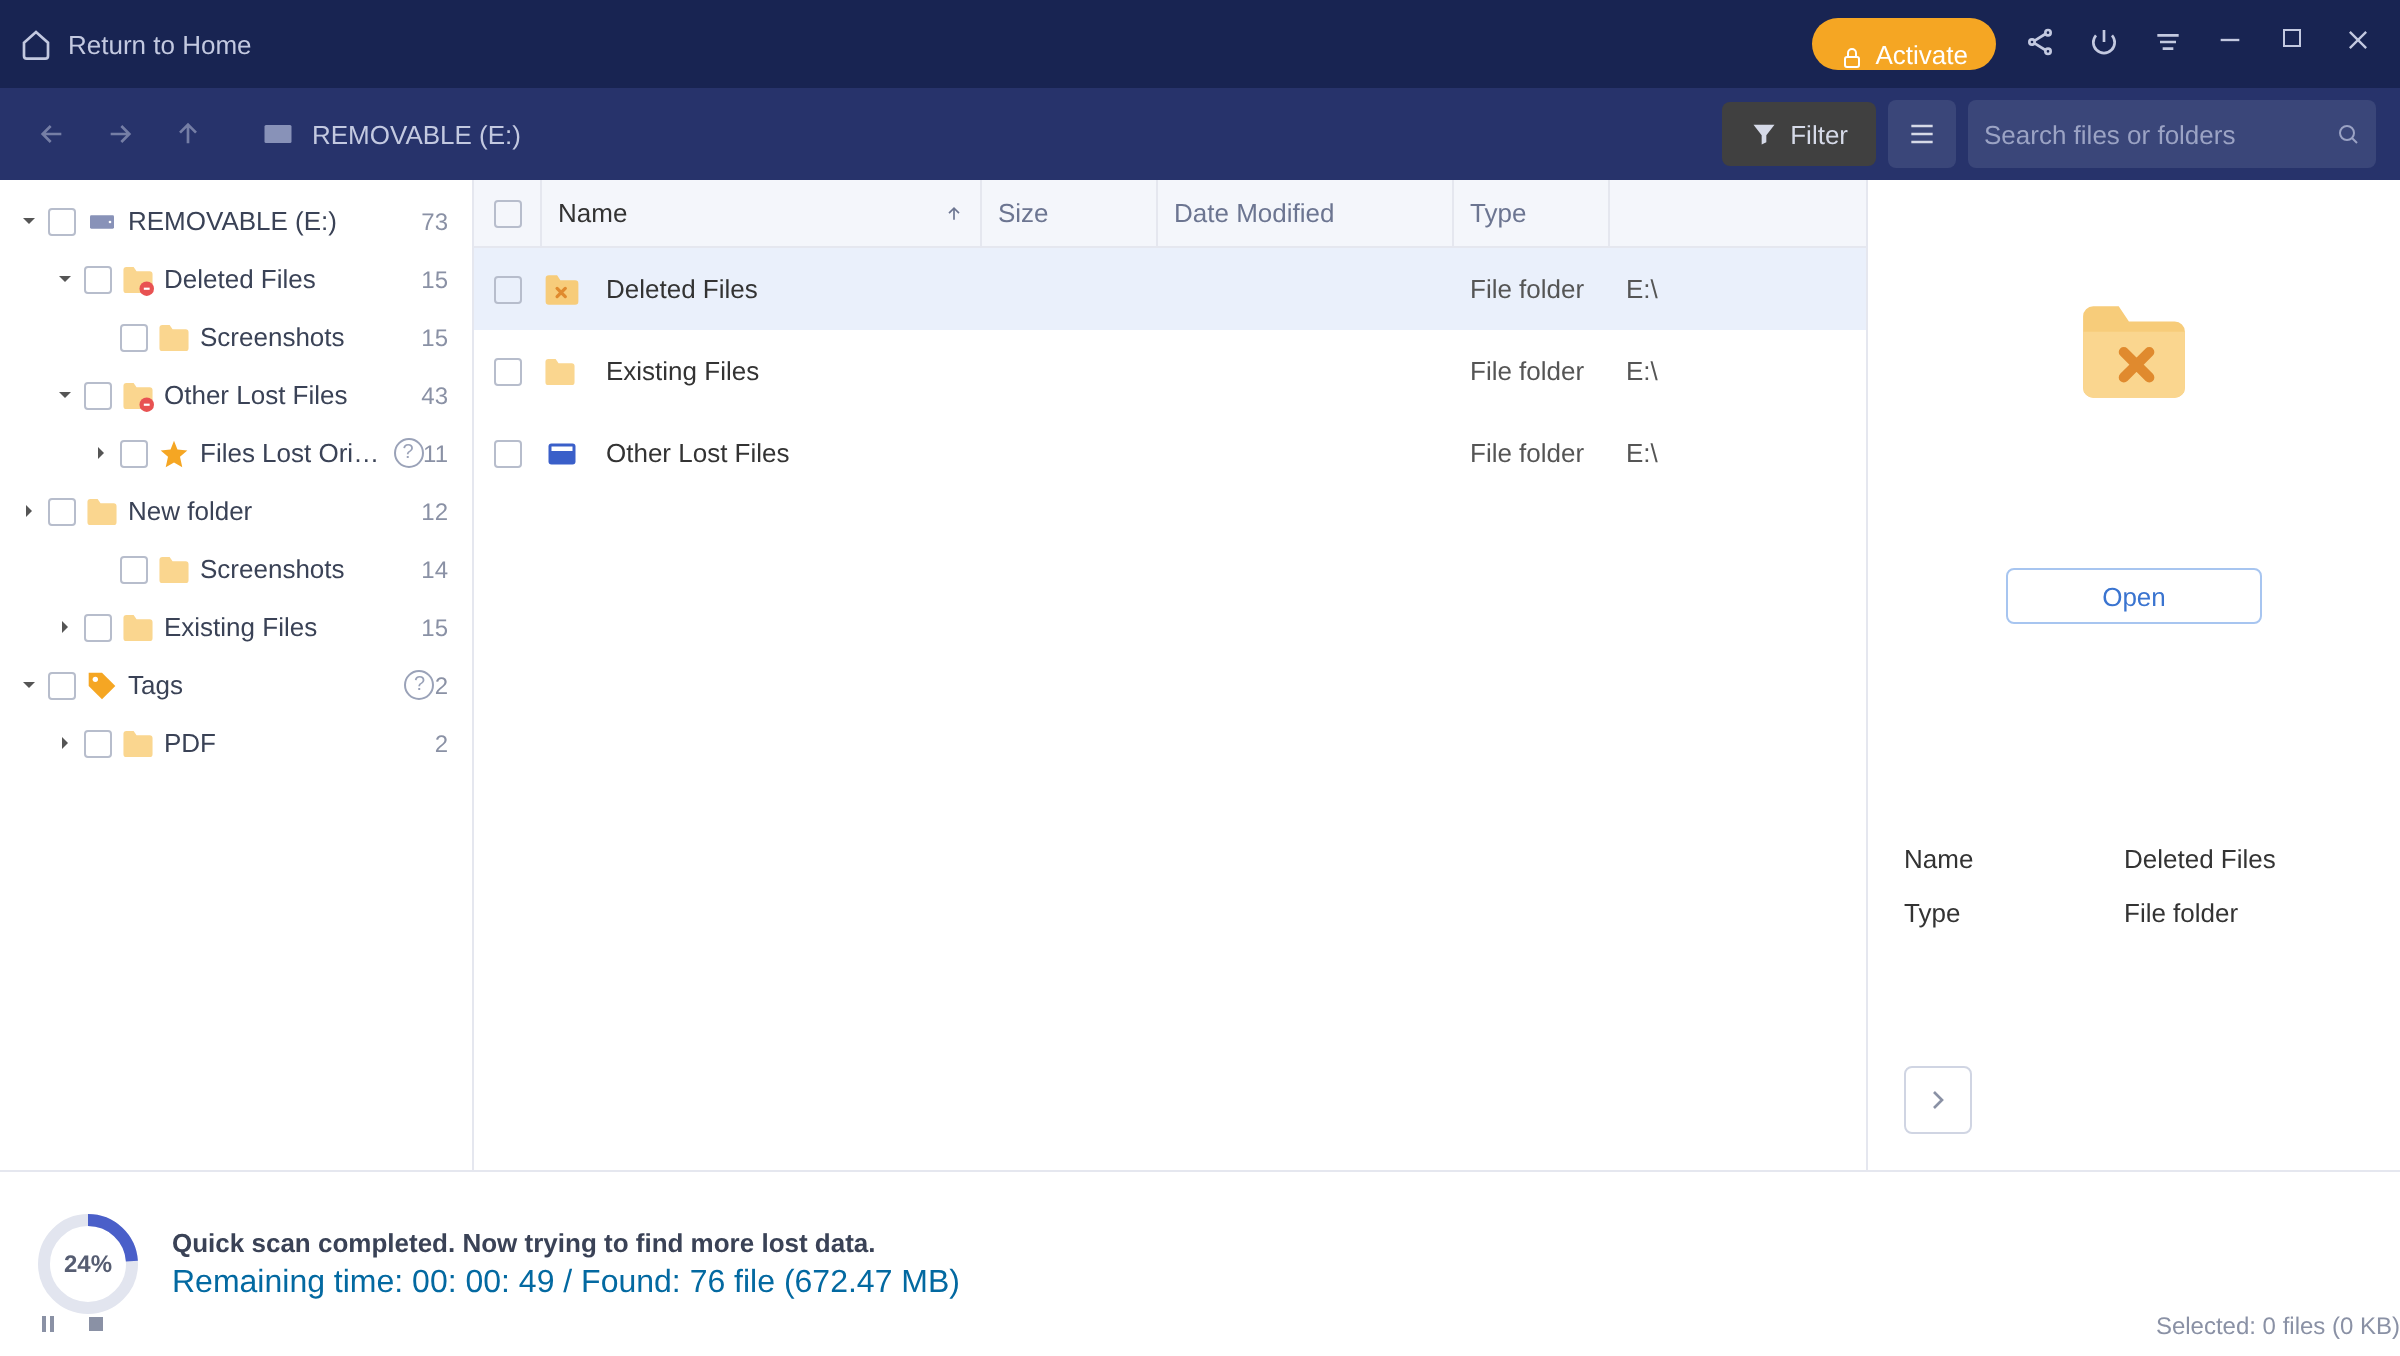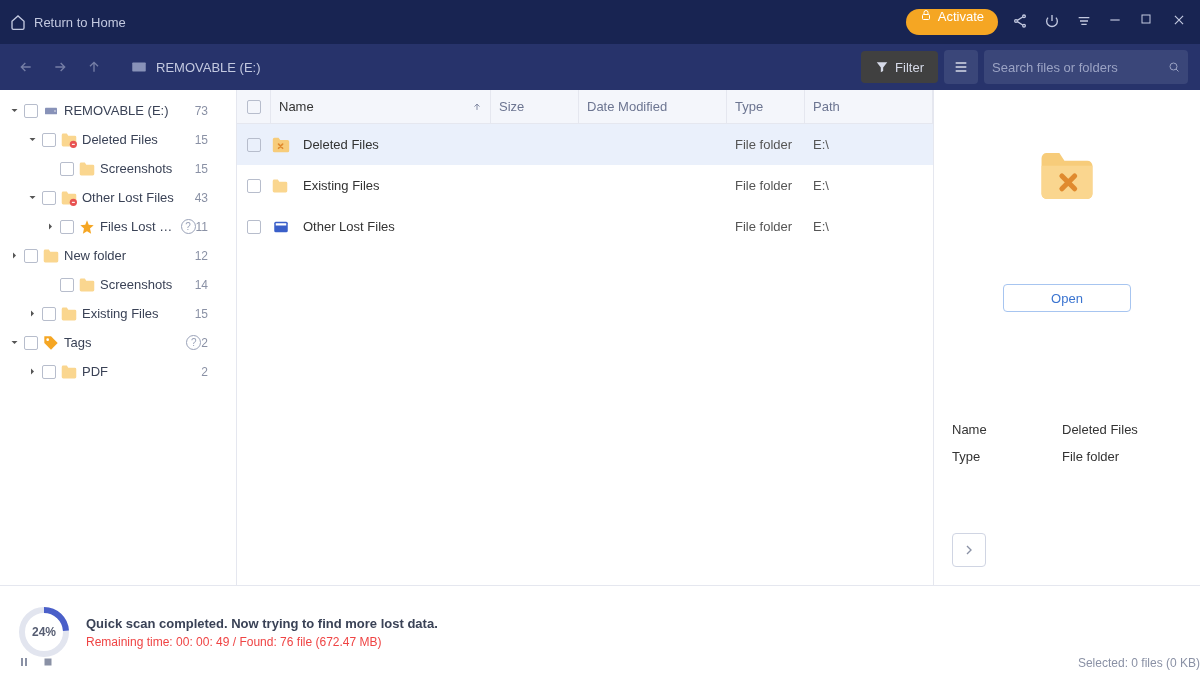--- a/index.html
+++ b/index.html
@@ -2,40 +2,40 @@
 <html><head>
 <meta charset="utf-8">
 <style>
 *{box-sizing:border-box;margin:0;padding:0;font-family:-apple-system,"Segoe UI",Arial,sans-serif;font-size:13px;color:#333}
 body{width:1200px;height:678px;overflow:hidden;background:#fff;display:flex;flex-direction:column}
 .titlebar{height:44px;background:#182452;display:flex;align-items:center;padding:0 10px;gap:8px}
 .titlebar .left{display:flex;align-items:flex-end;gap:8px}
 .titlebar .spacer{flex:1}
 .titlebar .right{display:flex;align-items:center;gap:14px}
 .icon{display:inline-flex;align-items:center;justify-content:center}
-.actbtn{background:#f5a623;border-radius:14px;height:26px;padding:0 14px;display:flex;align-items:flex-start;gap:6px;cursor:pointer}
+.actbtn{background:#f5a623;border-radius:14px;height:26px;padding:0 14px;display:flex;align-items:flex-end;gap:6px;cursor:pointer}
 .actbtn span{color:#fff;font-weight:500}
 .winbtn{width:18px;height:18px;cursor:pointer}
 .navbar{height:46px;background:#27336b;display:flex;align-items:center;padding:0 12px;gap:6px}
 .navbar .spacer{flex:1}
 .navbtn{width:28px;height:28px;display:flex;align-items:center;justify-content:center;cursor:pointer;opacity:.5}
 .filterbtn{background:#404040;border-radius:4px;height:32px;padding:0 14px;display:flex;align-items:center;gap:6px;cursor:pointer}
 .filterbtn span{color:#d6dae8}
 .menubox{width:34px;height:34px;background:#3a4679;border-radius:4px;display:flex;align-items:center;justify-content:center;cursor:pointer}
 .searchbox{width:204px;height:34px;background:#3a4679;border-radius:4px;display:flex;align-items:center;padding:0 8px}
 .searchbox input{flex:1;background:none;border:none;outline:none;color:#d6dae8}
 .searchbox input::placeholder{color:#9ba3c4}
 .main{flex:1;display:flex;overflow:hidden}
 .sidebar{width:237px;border-right:1px solid #e5e7ef;padding:6px 0;overflow-y:auto}
 .treeitem{height:29px;display:flex;align-items:center;padding:0 8px;cursor:pointer}
 .expander{width:12px;display:flex;align-items:center;justify-content:center}
 .cbx{width:14px;height:14px;border:1px solid #b7bdcc;border-radius:2px;margin:0 4px;flex-shrink:0}
 .treeicon{width:18px;height:18px;margin-right:4px;display:flex;align-items:center;justify-content:center}
 .treelabel{flex:1;color:#3a4256;white-space:nowrap;overflow:hidden;text-overflow:ellipsis}
-.treecount{color:#8a91a5;font-size:12px;margin-right:20px}
+.treecount{color:#8a91a5;font-size:12px;margin-right:4px}
 .center{flex:1;display:flex;flex-direction:column;border-right:1px solid #e5e7ef}
 .colhead{height:34px;background:#f4f6fb;display:flex;align-items:center;border-bottom:1px solid #e5e7ef}
 .colhead>div{padding:0 8px;color:#6c7591;font-weight:500;border-right:1px solid #e5e7ef;height:100%;display:flex;align-items:center}
 .c-cb{width:34px;justify-content:center}
 .c-name{width:220px}
 .c-size{width:88px}
 .c-date{width:148px}
 .c-type{width:78px}
 .c-path{flex:1;border-right:none}
 .rows{flex:1;overflow-y:auto}
@@ -54,21 +54,21 @@
 .propbox{margin-top:110px}
 .proprow{display:flex;margin-bottom:12px}
 .proprow .k{width:110px;color:#333}
 .proprow .v{color:#333}
 .nextblock{margin-top:auto;width:34px;height:34px;border:1px solid #d0d5e3;border-radius:4px;display:flex;align-items:center;justify-content:center;cursor:pointer}
 .footer{height:93px;border-top:1px solid #e5e7ef;display:flex;align-items:center;padding:0 18px;gap:16px}
 .ring{width:52px;height:52px;position:relative}
 .ring svg{transform:rotate(-90deg)}
 .ring .pct{position:absolute;inset:0;display:flex;align-items:center;justify-content:center;font-size:12px;font-weight:600;color:#565d72}
 .statustxt .line1{font-weight:600;color:#3a4256;margin-bottom:4px}
-.statustxt .line2{font-size:12px;color:#ef4444}
+.statustxt .line2{font-size:16px;color:#0369a1}
 .footer .spacer{flex:1}
 .recbtn{width:140px;height:36px;border:1px solid #d0d5e3;border-radius:4px;display:flex;align-items:center;justify-content:center;gap:6px;cursor:pointer;color:#8a91a5}
 .selinfo{position:absolute;right:0;bottom:8px;font-size:12px;color:#8a91a5}
 .controls{position:absolute;left:18px;bottom:8px;display:flex;gap:10px}
 .ctrl{width:14px;height:14px;cursor:pointer}
 .qmark{width:15px;height:15px;border:1px solid #9aa2b8;border-radius:50%;display:inline-flex;align-items:center;justify-content:center;font-size:10px;color:#9aa2b8;margin-left:2px}
 .breadcrumb{display:flex;align-items:center;gap:8px;margin-left:16px}
 .breadcrumb span{color:#c3c9e0}
 </style>
 </head>
@@ -329,21 +329,20 @@
         </div>
       <div class="c-name">
           <span>Name</span>
           <svg style="margin-left:auto" width="10" height="10" viewBox="0 0 24 24" fill="none" stroke="#6c7591" stroke-width="2">
             <path d="M12 19V5M6 11l6-6 6 6"></path>
           </svg>
         </div>
       <div class="c-size">Size</div>
       <div class="c-date">Date Modified</div>
       <div class="c-type">Type</div>
-      <div class="c-path">Path</div>
     </div>
     <div class="rows" id="rows">
         <div class="row sel">
     <div class="c-cb">
             <div class="cbx"></div>
           </div>
     <div class="c-icon">
             <svg width="20" height="18" viewBox="0 0 24 22">
               <path d="M2 4a2 2 0 0 1 2-2h5l2 3h9a2 2 0 0 1 2 2v11a2 2 0 0 1-2 2H4a2 2 0 0 1-2-2z" fill="#f7cc7a"></path>
               <path d="M9 10l5 5M14 10l-5 5" stroke="#e08a2e" stroke-width="2" stroke-linecap="round"></path>

